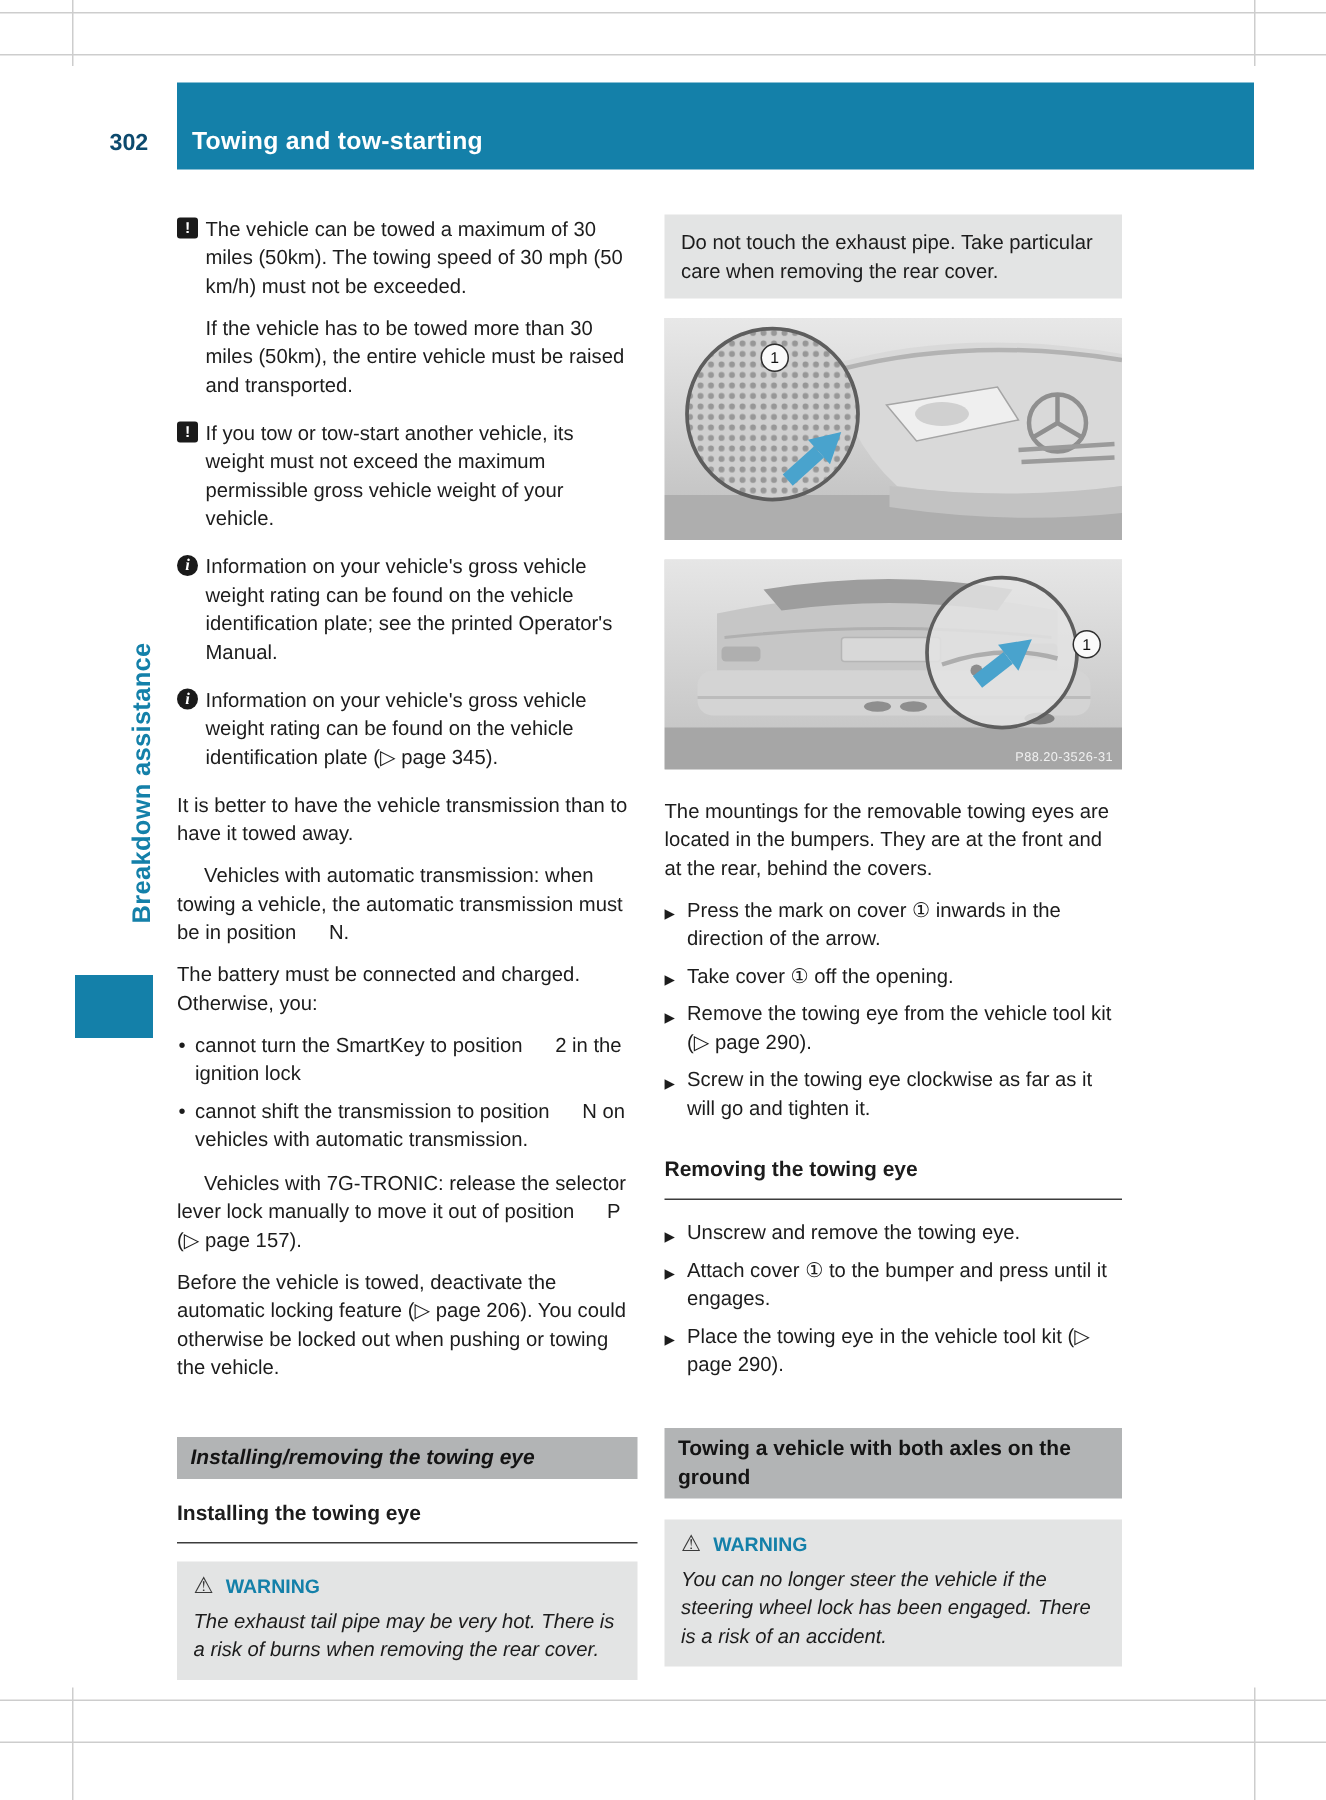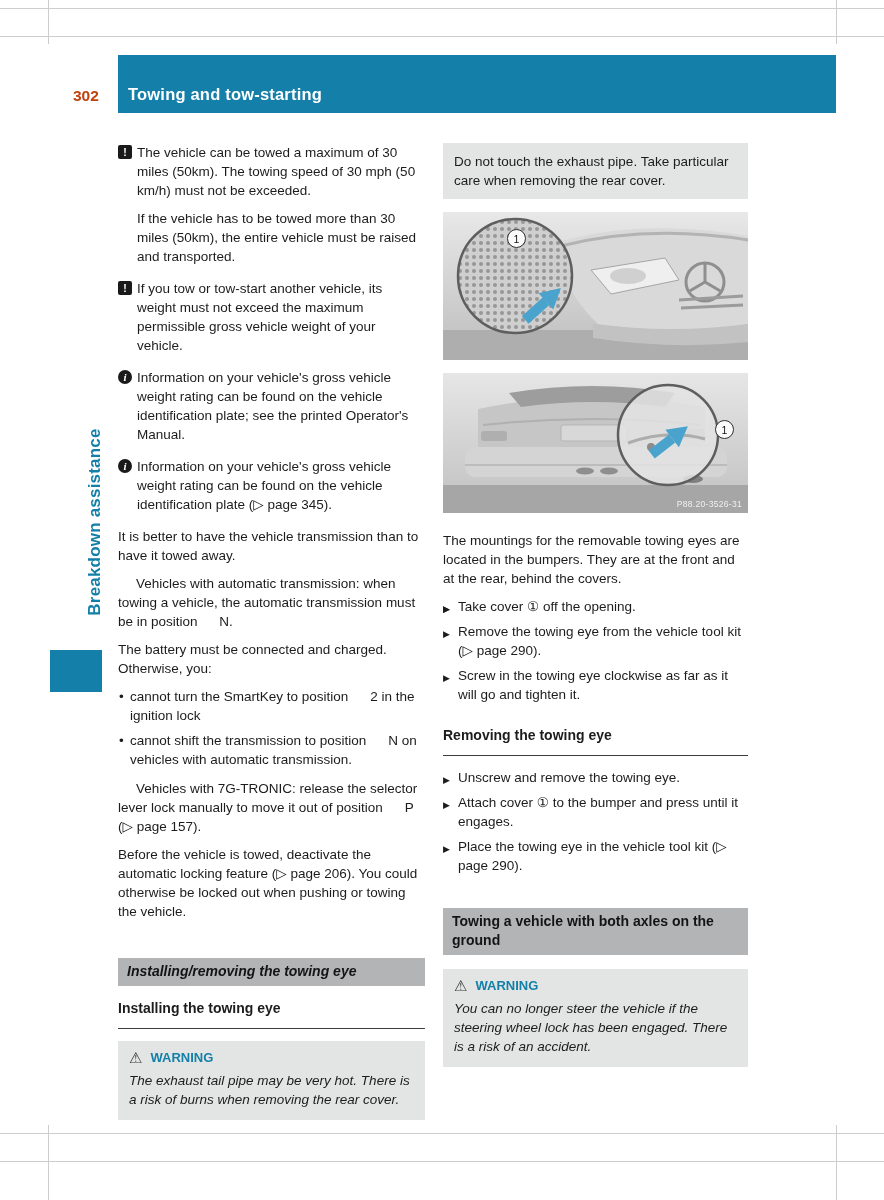--- a/index.html
+++ b/index.html
@@ -4,21 +4,21 @@
 <style>
   html,body{margin:0;padding:0;background:#ffffff;}
   .sheet{
     position:relative;width:884px;height:1200px;margin:0 auto;background:#ffffff;
     font-family:"Liberation Sans",sans-serif;color:#1c1c1c;overflow:hidden;
     --accent:#1480a9;--graybar:#b2b4b5;--graybox:#e3e4e4;
   }
   .line-h{position:absolute;left:0;width:100%;height:1px;background:#cdcdcd;}
   .line-v{position:absolute;width:1px;background:#cdcdcd;}
 
-  .pagenum{position:absolute;left:73px;top:87px;font-size:15.5px;font-weight:700;color:#c2410c;}
+  .pagenum{position:absolute;left:73px;top:87px;font-size:15.5px;font-weight:700;color:#0c4a6e;}
   .titlebar{position:absolute;left:118px;top:55px;width:718px;height:58px;background:var(--accent);
     display:flex;align-items:flex-end;box-sizing:border-box;padding:0 0 9px 10px;text-align:right;}
   .titlebar h1{margin:0;color:#ffffff;font-size:16.5px;font-weight:700;letter-spacing:.2px;}
 
   .sidebar-label{position:absolute;left:-25px;top:512px;width:240px;text-align:center;
     transform:rotate(-90deg);color:var(--accent);font-weight:700;font-size:17px;letter-spacing:.2px;}
   .sidebar-square{position:absolute;left:50px;top:650px;width:52px;height:42px;background:var(--accent);}
 
   .content{position:absolute;left:118px;top:143px;width:640px;display:flex;gap:18px;}
   .col{width:307px;box-sizing:border-box;}
@@ -215,20 +215,21 @@
           </g>
         </svg>
         <span class="fig-callout" style="left:272px;top:47px;">1</span>
         <div class="figcode">P88.20-3526-31</div>
       </figure>
 
       <p>The mountings for the removable towing eyes are located in the bumpers. They are at the front and at the rear, behind the covers.</p>
 
       <div class="step">
         <span class="smark">▶</span>
+        <span>Press the mark on cover ① inwards in the direction of the arrow.</span>
       </div>
       <div class="step">
         <span class="smark">▶</span>
         <span>Take cover ① off the opening.</span>
       </div>
       <div class="step">
         <span class="smark">▶</span>
         <span>Remove the towing eye from the vehicle tool kit (▷ page 290).</span>
       </div>
       <div class="step">

